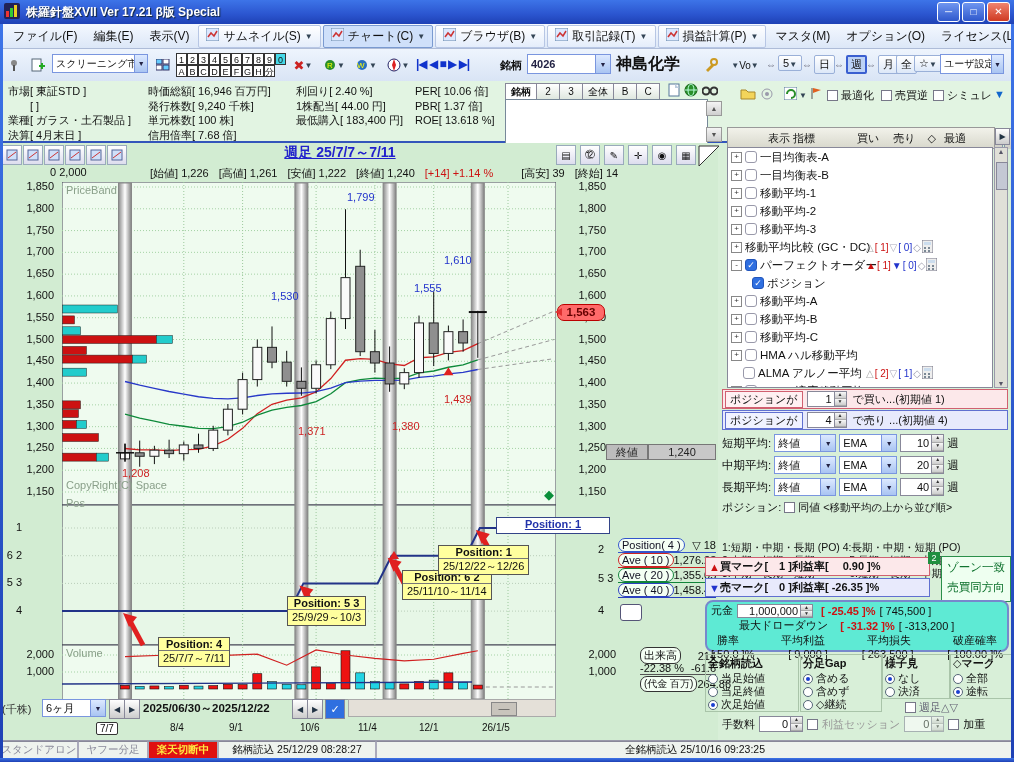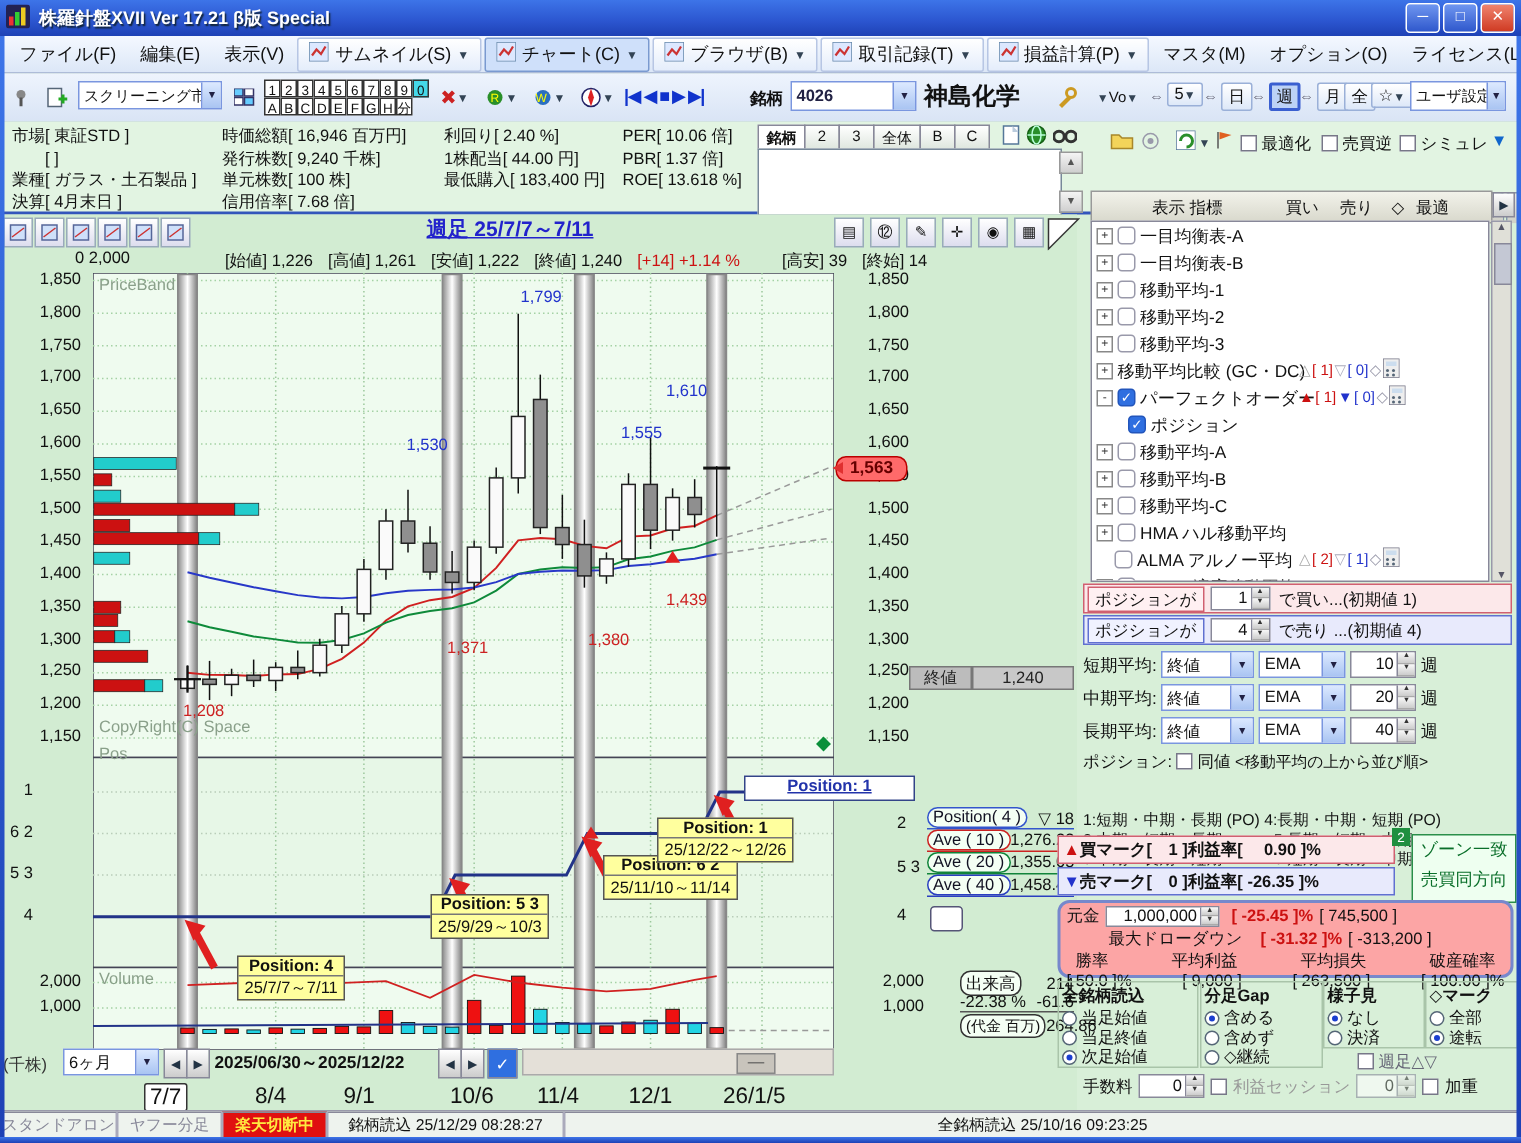--- a/index.html
+++ b/index.html
@@ -85,21 +85,21 @@
   .posflag{position:absolute;background:#fff;border:1px solid #334488;color:#2233aa;font-weight:bold;font-size:11px;
      text-align:center;text-decoration:underline;z-index:6;white-space:nowrap;}
   .legbox{position:absolute;font-size:11px;white-space:nowrap;display:flex;align-items:center;}
   .legname{border:1px solid;border-radius:7px;padding:0 3px;background:#f4fff4;}
   .pricebox{position:absolute;left:557px;top:161px;width:46px;height:15px;background:#ff6a6a;border:1px solid #bb0000;border-radius:7px;
      color:#600;font-weight:bold;text-align:center;line-height:14px;font-size:11.5px;z-index:4;}
   .pricebox::before{content:"";position:absolute;left:-7px;top:3px;border:4px solid transparent;border-right:7px solid #e03030;}
   .graybox{position:absolute;background:#bcbcbc;border:1px solid #777;font-size:11px;text-align:center;color:#222;}
   .botbtn{position:absolute;height:18px;border:1px solid #889;background:linear-gradient(#fff,#ccc);font-size:8px;
      display:flex;align-items:center;justify-content:center;color:#234;}
-  .dtick{position:absolute;font-size:15px;white-space:nowrap;}
+  .dtick{position:absolute;font-size:10px;white-space:nowrap;}
   
   .status{position:absolute;left:0;top:740px;width:1014px;height:18px;background:#dde8dd;display:flex;border-top:1px solid #99a;}
   .spanel{border:1px solid #aab;border-top-color:#889;background:#eef3ee;font-size:10.5px;display:flex;align-items:center;justify-content:center;white-space:nowrap;box-sizing:border-box;}
   .edge{position:absolute;background:linear-gradient(180deg,#3d74e8,#1e41b5);z-index:50;}
 </style>
 </head>
 <body>
 
 <div class="win">
 
@@ -923,21 +923,21 @@
     <div class="bluerow" style="left:705px;top:578px;width:225px;height:19px;font-weight:bold;">
       <span class="blutx" style="margin-left:3px;">▼</span>
         <span>売マーク[　0 ]利益率[ -26.35 ]%</span>
     </div>
     <div class="abs" style="left:928px;top:552px;width:12px;height:12px;background:#1f8f3f;color:#fff;font-size:9px;text-align:center;line-height:12px;">2</div>
     <div class="abs" style="left:941px;top:556px;width:68px;height:44px;border:1px solid #2a8f4a;background:#eefff0;color:#0a6f2a;font-size:11.5px;text-align:center;line-height:20px;">
       <div>ゾーン一致</div>
         <div>売買同方向</div>
     </div>
 
-    <div class="abs" style="left:705px;top:600px;width:304px;height:52px;border:2px solid #7788cc;border-radius:8px;background:#fca5a5;box-sizing:border-box;font-size:11px;">
+    <div class="abs" style="left:705px;top:600px;width:304px;height:52px;border:2px solid #7788cc;border-radius:8px;background:#5eead4;box-sizing:border-box;font-size:11px;">
       <div style="display:flex;align-items:center;margin:1px 4px 0 4px;">
         <span>元金</span>
         <span class="spin" style="width:76px;height:14px;margin-left:4px;">
             <span class="num">1,000,000</span>
             <span class="ud">
               <div>▲</div>
               <div>▼</div>
             </span>
           </span>
         <span class="redtx" style="margin-left:8px;font-weight:bold;">[ -25.45 ]%</span>

